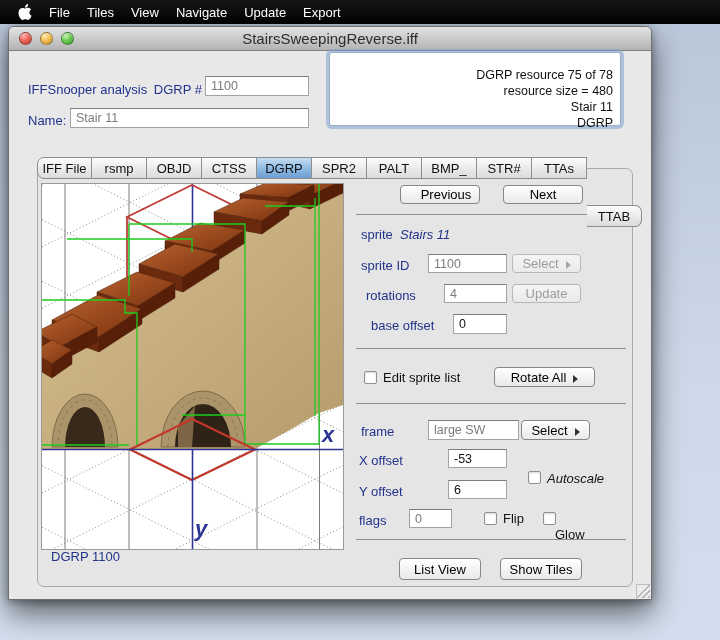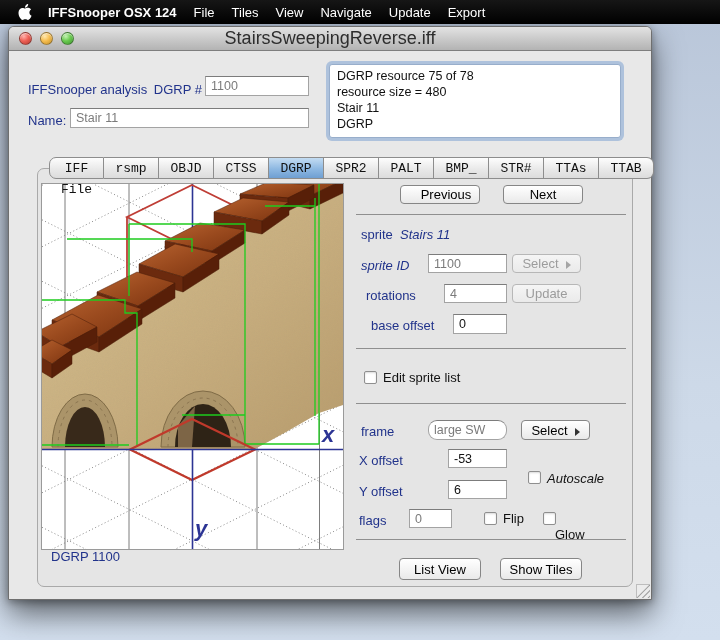--- a/index.html
+++ b/index.html
@@ -17,47 +17,47 @@
 
   
   .window { position:absolute; left:8px; top:26px; width:644px; height:574px;
     background:#e8e8e8; border-radius:6px 6px 0 0;
     box-shadow:0 14px 30px rgba(0,0,0,.55), 0 2px 8px rgba(0,0,0,.35);
     border:1px solid #6f6f6f; }
   .titlebar { position:absolute; left:0; top:0; right:0; height:24px;
     background:linear-gradient(#e3e3e3,#cdcdcd 45%,#b3b3b3);
     border-bottom:1px solid #7e7e7e; border-radius:5px 5px 0 0;
     display:flex; align-items:center; justify-content:center; }
-  .titletext { font-size:18px; color:#2d2d2d; }
+  .titletext { font-size:15px; color:#2d2d2d; }
   .lights { position:absolute; left:10px; top:5px; display:flex; gap:8px; }
   .light { width:13px; height:13px; border-radius:50%; border:1px solid rgba(0,0,0,.35);
     box-shadow:inset 0 1px 1px rgba(255,255,255,.6); }
   .light.red { background:radial-gradient(circle at 35% 30%,#ffb3ad,#ee6055 45%,#b33a30); }
   .light.yellow { background:radial-gradient(circle at 35% 30%,#ffe9b0,#f6bd4f 45%,#c28f27); }
   .light.green { background:radial-gradient(circle at 35% 30%,#c4f2b2,#69ca4f 45%,#3f9330); }
 
   .content { position:absolute; left:0; top:24px; right:0; bottom:0; font-size:13px; }
 
   .bluelabel { position:absolute; color:#21338b; font-size:13px; white-space:nowrap; }
   .field { position:absolute; background:#fff; border:1px solid #a3a3a3; border-top-color:#7c7c7c;
     font-size:12.5px; padding:2px 5px; color:#7b7b7b; white-space:nowrap; overflow:hidden; }
   .field.dark { color:#111; }
 
-  .infobox { position:absolute; left:320px; top:13px; width:292px; height:74px;
+  .infobox { position:absolute; left:320px; top:1px; width:292px; height:74px;
     background:#fff; border:1px solid #98aecb; border-radius:3px;
-    box-shadow:0 0 0 3px rgba(125,162,210,.55); padding:3px 7px; font-size:12.5px;
-    line-height:16px; color:#111; }
+    box-shadow:0 0 0 3px rgba(125,162,210,.55); padding:14px 7px; font-size:12.5px;
+    line-height:16px; color:#111;text-align:right; }
 
   
-  .tabs { position:absolute; left:40px; top:106px; display:flex; height:30px; z-index:5;font-family:Liberation Mono, monospace; }
+  .tabs { position:absolute; left:28px; top:106px; display:flex; height:30px; z-index:5; }
   .tab { width:55px; height:22px; line-height:21px; text-align:center; font-size:13px; color:#111;
     background:linear-gradient(#fdfdfd,#e9e9e9 55%,#dcdcdc); border:1px solid #8d8d8d; border-left:none;
     cursor:default; }
   .tab:first-child { border-left:1px solid #8d8d8d; border-radius:7px 0 0 7px; }
-  .tab:last-child { border-radius:0 7px 7px 0; }
+  .tab:last-child { border-radius:0 7px 7px 0;margin-top:48px; }
   .tab.selected { background:linear-gradient(#c3dcf2,#8db8e2 55%,#6f9fd2); }
 
   .groupbox { position:absolute; left:28px; top:117px; width:596px; height:419px;
     background:#e5e5e5; border:1px solid #a9a9a9; border-radius:7px; }
 
   .canvas { position:absolute; left:32px; top:132px; width:303px; height:367px;
     background:#fff; border:1px solid #9a9a9a; }
 
   .hdiv { position:absolute; left:347px; width:270px; height:1px; background:#8f8f8f; }
 
@@ -81,21 +81,20 @@
 </style>
 </head>
 <body>
 
 <div class="menubar">
   <span class="apple">
     <svg width="14" height="16" viewBox="0 0 814 1000">
         <path fill="#fff" d="M788.1 340.9c-5.8 4.5-108.2 62.2-108.2 190.5 0 148.4 130.3 200.9 134.2 202.2-.6 3.2-20.7 71.9-68.7 141.9-42.8 61.6-87.5 123.1-155.5 123.1s-85.5-39.5-164-39.5c-76.5 0-103.7 40.8-165.9 40.8s-105.6-57-155.5-127C46.7 790.7 0 663 0 541.8c0-194.4 126.4-297.5 250.8-297.5 66.1 0 121.2 43.4 162.7 43.4 39.5 0 101.1-46 176.3-46 28.5 0 130.9 2.6 198.3 99.2zm-234-181.5c31.1-36.9 53.1-88.1 53.1-139.3 0-7.1-.6-14.3-1.9-20.1-50.6 1.9-110.8 33.7-147.1 75.8-28.5 32.4-55.1 83.6-55.1 135.5 0 7.8 1.3 15.6 1.9 18.1 3.2.6 8.4 1.3 13.6 1.3 45.4 0 102.5-30.4 135.5-71.3z"></path>
       </svg>
   </span>
-  <span class="appname">IFFSnooper OSX 124</span>
   <span class="mitem">File</span>
   <span class="mitem">Tiles</span>
   <span class="mitem">View</span>
   <span class="mitem">Navigate</span>
   <span class="mitem">Update</span>
   <span class="mitem">Export</span>
 </div>
 
 <div class="window">
   <div class="titlebar">
@@ -282,45 +281,49 @@
       </div>
     <div class="btn" style="left:494px; top:134px; width:80px; height:19px;text-align:center;">
         <span>Next</span>
       </div>
 
     <div class="hdiv" style="top:163px;"></div>
 
     <div class="bluelabel" style="left:352px; top:176px;">sprite</div>
     <div class="bluelabel" style="left:391px; top:176px; font-style:italic;">Stairs 11</div>
 
-    <div class="bluelabel" style="left:352px; top:207px;font-style:italic;">sprite ID</div>
+    <div class="bluelabel" style="left:352px; top:207px;">sprite ID</div>
     <div class="field" style="left:419px; top:203px; width:79px; height:19px;">1100</div>
     <div class="btn disabled" style="left:503px; top:203px; width:69px; height:19px;">
         <span>Select</span>
         <span class="arr"></span>
       </div>
 
     <div class="bluelabel" style="left:357px; top:237px;">rotations</div>
     <div class="field" style="left:435px; top:233px; width:63px; height:19px;">4</div>
     <div class="btn disabled" style="left:503px; top:233px; width:69px; height:19px;">
         <span>Update</span>
       </div>
 
     <div class="bluelabel" style="left:362px; top:267px;">base offset</div>
     <div class="field dark" style="left:444px; top:263px; width:54px; height:20px;">0</div>
 
     <div class="hdiv" style="top:297px;"></div>
 
     <div class="chk" style="left:355px; top:320px;"></div>
     <div class="chklabel" style="left:374px; top:319px;">Edit sprite list</div>
+    <div class="btn" style="left:485px; top:316px; width:101px; height:20px;">
+        <span>Rotate All</span>
+        <span class="arr"></span>
+      </div>
 
     <div class="hdiv" style="top:352px;"></div>
 
     <div class="bluelabel" style="left:352px; top:373px;">frame</div>
-    <div class="field" style="left:419px; top:369px; width:79px; height:20px;border-radius:9px;">large SW</div>
+    <div class="field" style="left:419px; top:369px; width:91px; height:20px;">large SW</div>
     <div class="btn" style="left:512px; top:369px; width:69px; height:20px;">
         <span>Select</span>
         <span class="arr"></span>
       </div>
 
     <div class="bluelabel" style="left:350px; top:402px;">X offset</div>
     <div class="field dark" style="left:439px; top:398px; width:59px; height:19px;">-53</div>
     <div class="chk" style="left:519px; top:420px;"></div>
     <div class="chklabel it" style="left:538px; top:420px;">Autoscale</div>
     <div class="bluelabel" style="left:350px; top:433px;">Y offset</div>

